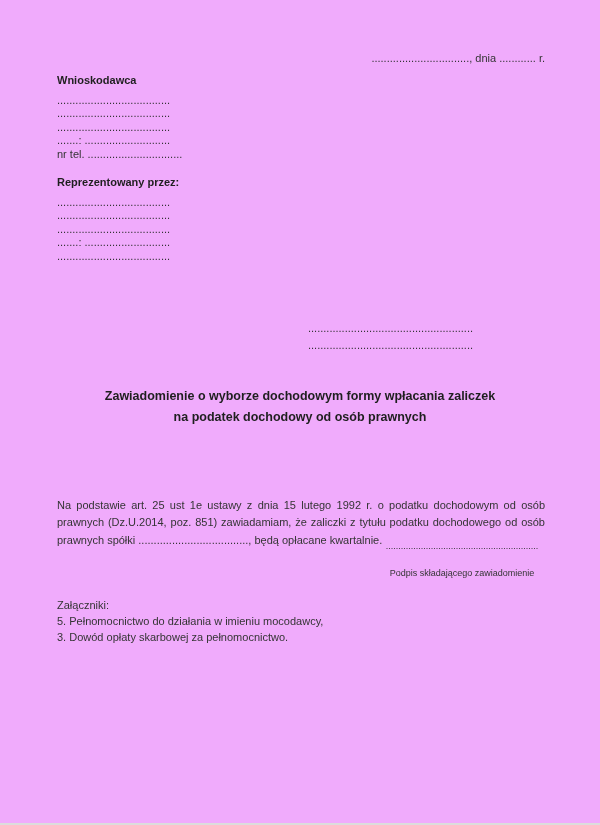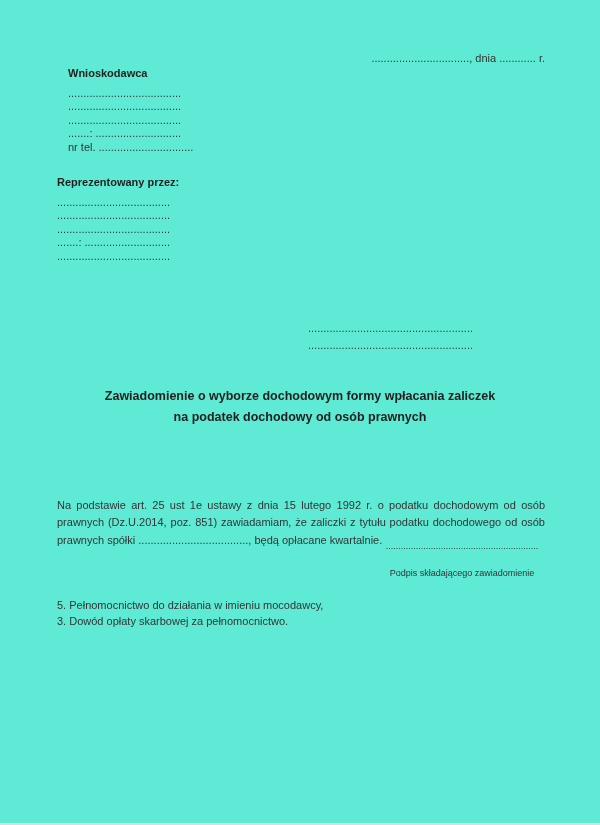--- a/index.html
+++ b/index.html
@@ -4,42 +4,41 @@
 <style>
   html, body {
     margin: 0;
     padding: 0;
     background: #ffffff;
   }
   .page {
     position: relative;
     width: 600px;
     height: 825px;
-    background: #5eead4;
+    background: #f0abfc;
     font-family: "Liberation Sans", sans-serif;
     color: #343434;
     overflow: hidden;
   }
   .date-line {
     position: absolute;
     top: 52px;
     right: 55px;
     font-size: 11px;
     white-space: nowrap;
   }
   .block-label {
     font-size: 11px;
     font-weight: bold;
     color: #1f1f1f;
   }
   .applicant {
     position: absolute;
     left: 57px;
-    top: 67px;
-    margin-left: 11px;
+    top: 74px;
   }
   .representative {
     position: absolute;
     left: 57px;
     top: 176px;
   }
   .dotted-lines {
     margin-top: 8px;
     font-size: 11px;
     line-height: 13.4px;
@@ -151,19 +150,20 @@
   </div>
 
   <div class="body-paragraph">Na podstawie art. 25 ust 1e ustawy z dnia 15 lutego 1992 r. o podatku dochodowym od osób prawnych (Dz.U.2014, poz. 851) zawiadamiam, że zaliczki z tytułu podatku dochodowego od osób prawnych spółki ...................................., będą opłacane kwartalnie.</div>
 
   <div class="signature">
     <div class="signature-line">.............................................................</div>
     <div class="signature-caption">Podpis składającego zawiadomienie</div>
   </div>
 
   <div class="attachments">
+    <div>Załączniki:</div>
     <div>5. Pełnomocnictwo do działania w imieniu mocodawcy,</div>
     <div>3. Dowód opłaty skarbowej za pełnomocnictwo.</div>
   </div>
 
   <div class="bottom-rule"></div>
 
 </div>
 
 </body></html>

